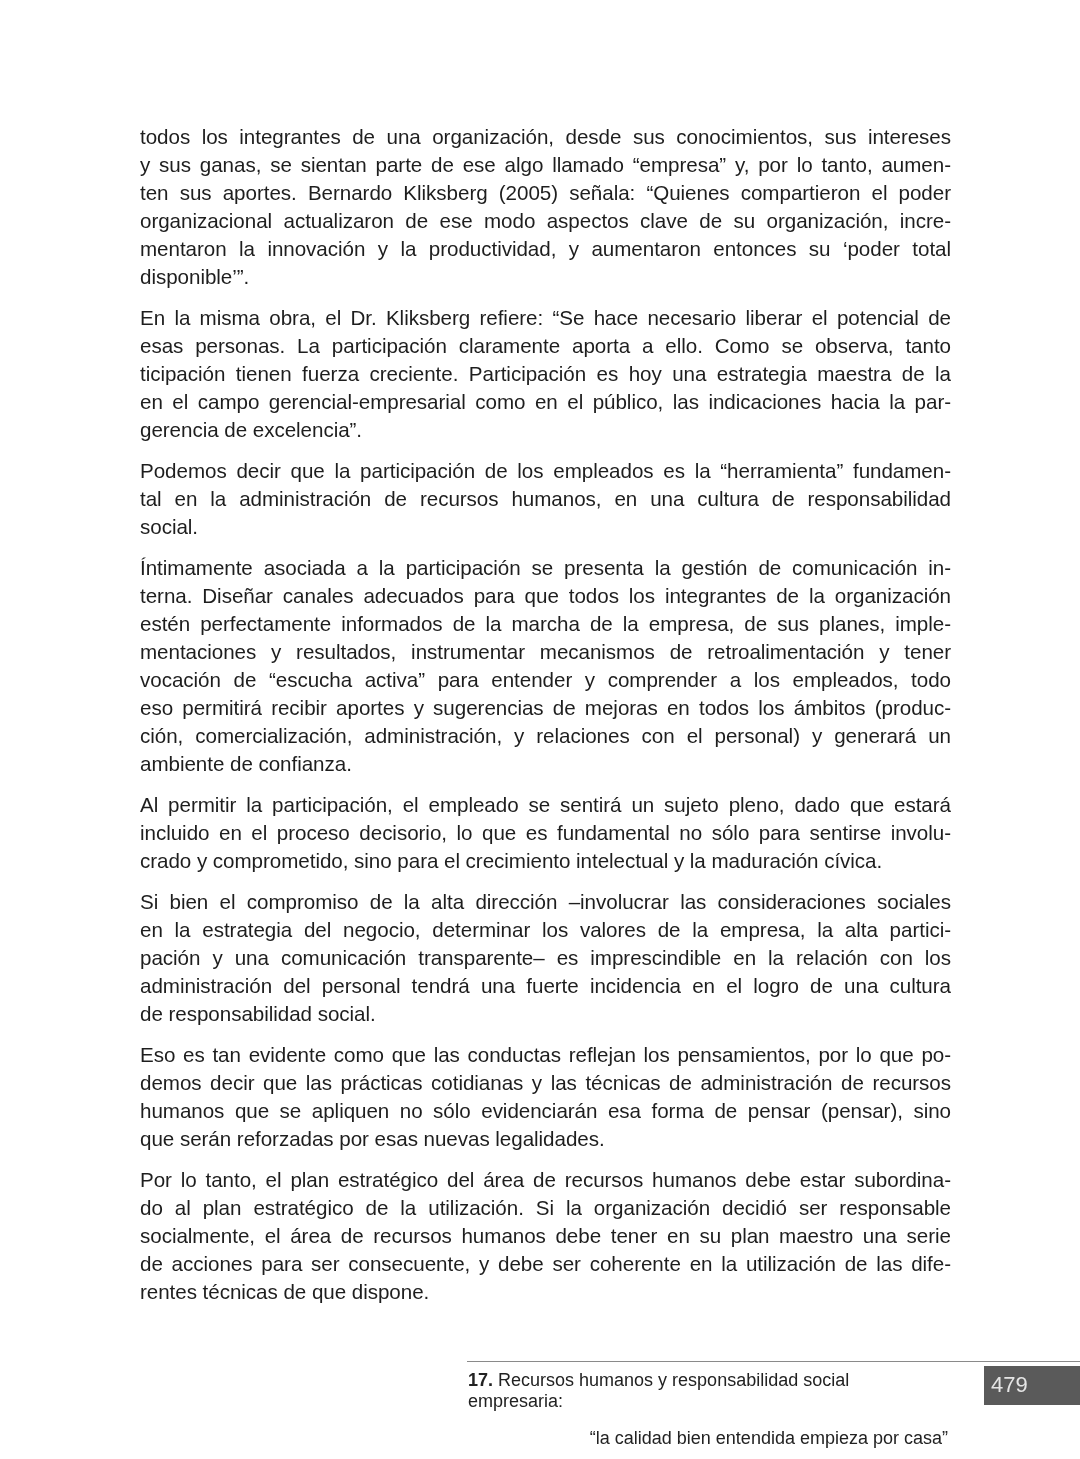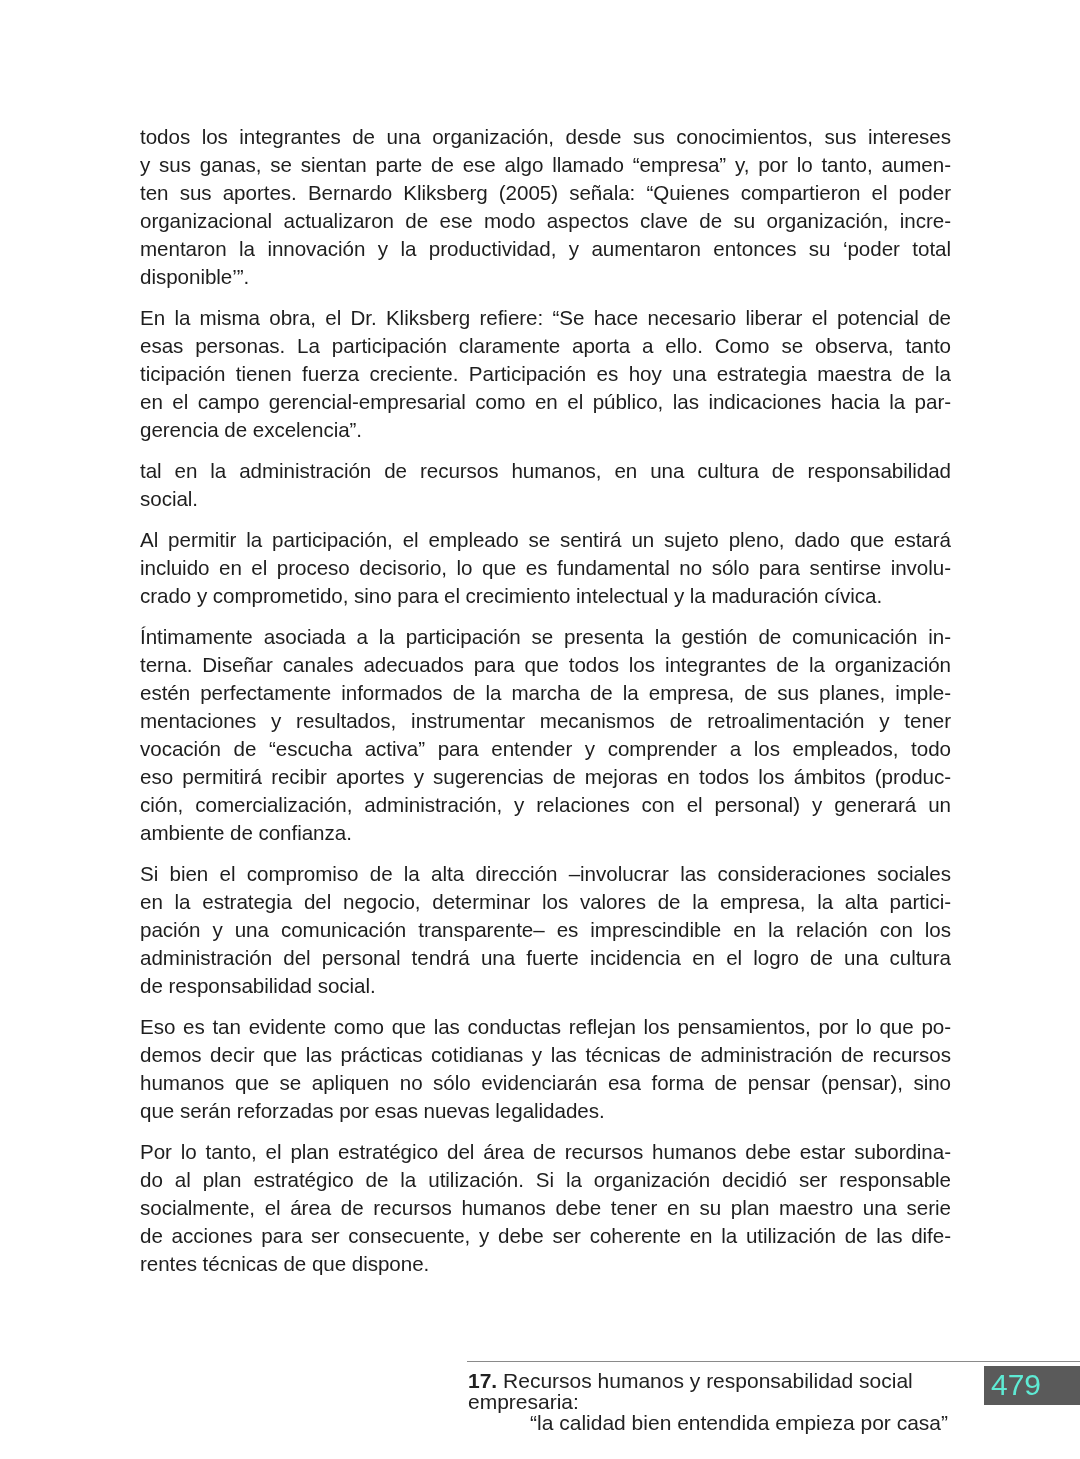--- a/index.html
+++ b/index.html
@@ -44,51 +44,52 @@
     width: 613px;
     height: 1px;
     background: #8a8a8a;
   }
   .footer-text {
     position: absolute;
     left: 440px;
     top: 1370px;
     width: 508px;
     text-align: right;
-    font-size: 21px;
+    font-size: 18px;
     line-height: 21px;
     color: #222;
   }
   .footer-text .chap-num {
     font-weight: bold;
   }
   .footer-line1 {
     display: block;
     text-align: left;
     padding-left: 28px;
   }
   .footer-line2 {
     display: block;
     text-align: right;
+    margin-top: 16px;
   }
   .page-number-box {
     position: absolute;
     left: 984px;
     top: 1366px;
     width: 96px;
     height: 39px;
     background: #5a5a5a;
   }
   .page-number {
     position: absolute;
     left: 7px;
     top: 6px;
-    font-size: 30px;
+    font-size: 22px;
     line-height: 26px;
-    color: #5eead4;
+    color: #e5e5e5;
   }
 </style>
 </head>
 <body>
 
 <div class="page-body">
 
   <p class="para">
     <span class="line">todos los integrantes de una organización, desde sus conocimientos, sus intereses</span>
     <span class="line">y sus ganas, se sientan parte de ese algo llamado “empresa” y, por lo tanto, aumen-</span>
@@ -100,39 +101,40 @@
 
   <p class="para">
     <span class="line">En la misma obra, el Dr. Kliksberg refiere: “Se hace necesario liberar el potencial de</span>
     <span class="line">esas personas. La participación claramente aporta a ello. Como se observa, tanto</span>
     <span class="line">ticipación tienen fuerza creciente. Participación es hoy una estrategia maestra de la</span>
     <span class="line">en el campo gerencial-empresarial como en el público, las indicaciones hacia la par-</span>
     <span class="line last">gerencia de excelencia”.</span>
   </p>
 
   <p class="para">
+    <span class="line">Podemos decir que la participación de los empleados es la “herramienta” fundamen-</span>
     <span class="line">tal en la administración de recursos humanos, en una cultura de responsabilidad</span>
     <span class="line last">social.</span>
-  </p>
-
-  <p class="para">
-    <span class="line">Al permitir la participación, el empleado se sentirá un sujeto pleno, dado que estará</span>
-    <span class="line">incluido en el proceso decisorio, lo que es fundamental no sólo para sentirse involu-</span>
-    <span class="line last">crado y comprometido, sino para el crecimiento intelectual y la maduración cívica.</span>
   </p>
 
   <p class="para">
     <span class="line">Íntimamente asociada a la participación se presenta la gestión de comunicación in-</span>
     <span class="line">terna. Diseñar canales adecuados para que todos los integrantes de la organización</span>
     <span class="line">estén perfectamente informados de la marcha de la empresa, de sus planes, imple-</span>
     <span class="line">mentaciones y resultados, instrumentar mecanismos de retroalimentación y tener</span>
     <span class="line">vocación de “escucha activa” para entender y comprender a los empleados, todo</span>
     <span class="line">eso permitirá recibir aportes y sugerencias de mejoras en todos los ámbitos (produc-</span>
     <span class="line">ción, comercialización, administración, y relaciones con el personal) y generará un</span>
     <span class="line last">ambiente de confianza.</span>
+  </p>
+
+  <p class="para">
+    <span class="line">Al permitir la participación, el empleado se sentirá un sujeto pleno, dado que estará</span>
+    <span class="line">incluido en el proceso decisorio, lo que es fundamental no sólo para sentirse involu-</span>
+    <span class="line last">crado y comprometido, sino para el crecimiento intelectual y la maduración cívica.</span>
   </p>
 
   <p class="para">
     <span class="line">Si bien el compromiso de la alta dirección –involucrar las consideraciones sociales</span>
     <span class="line">en la estrategia del negocio, determinar los valores de la empresa, la alta partici-</span>
     <span class="line">pación y una comunicación transparente– es imprescindible en la relación con los</span>
     <span class="line">administración del personal tendrá una fuerte incidencia en el logro de una cultura</span>
     <span class="line last">de responsabilidad social.</span>
   </p>
 

